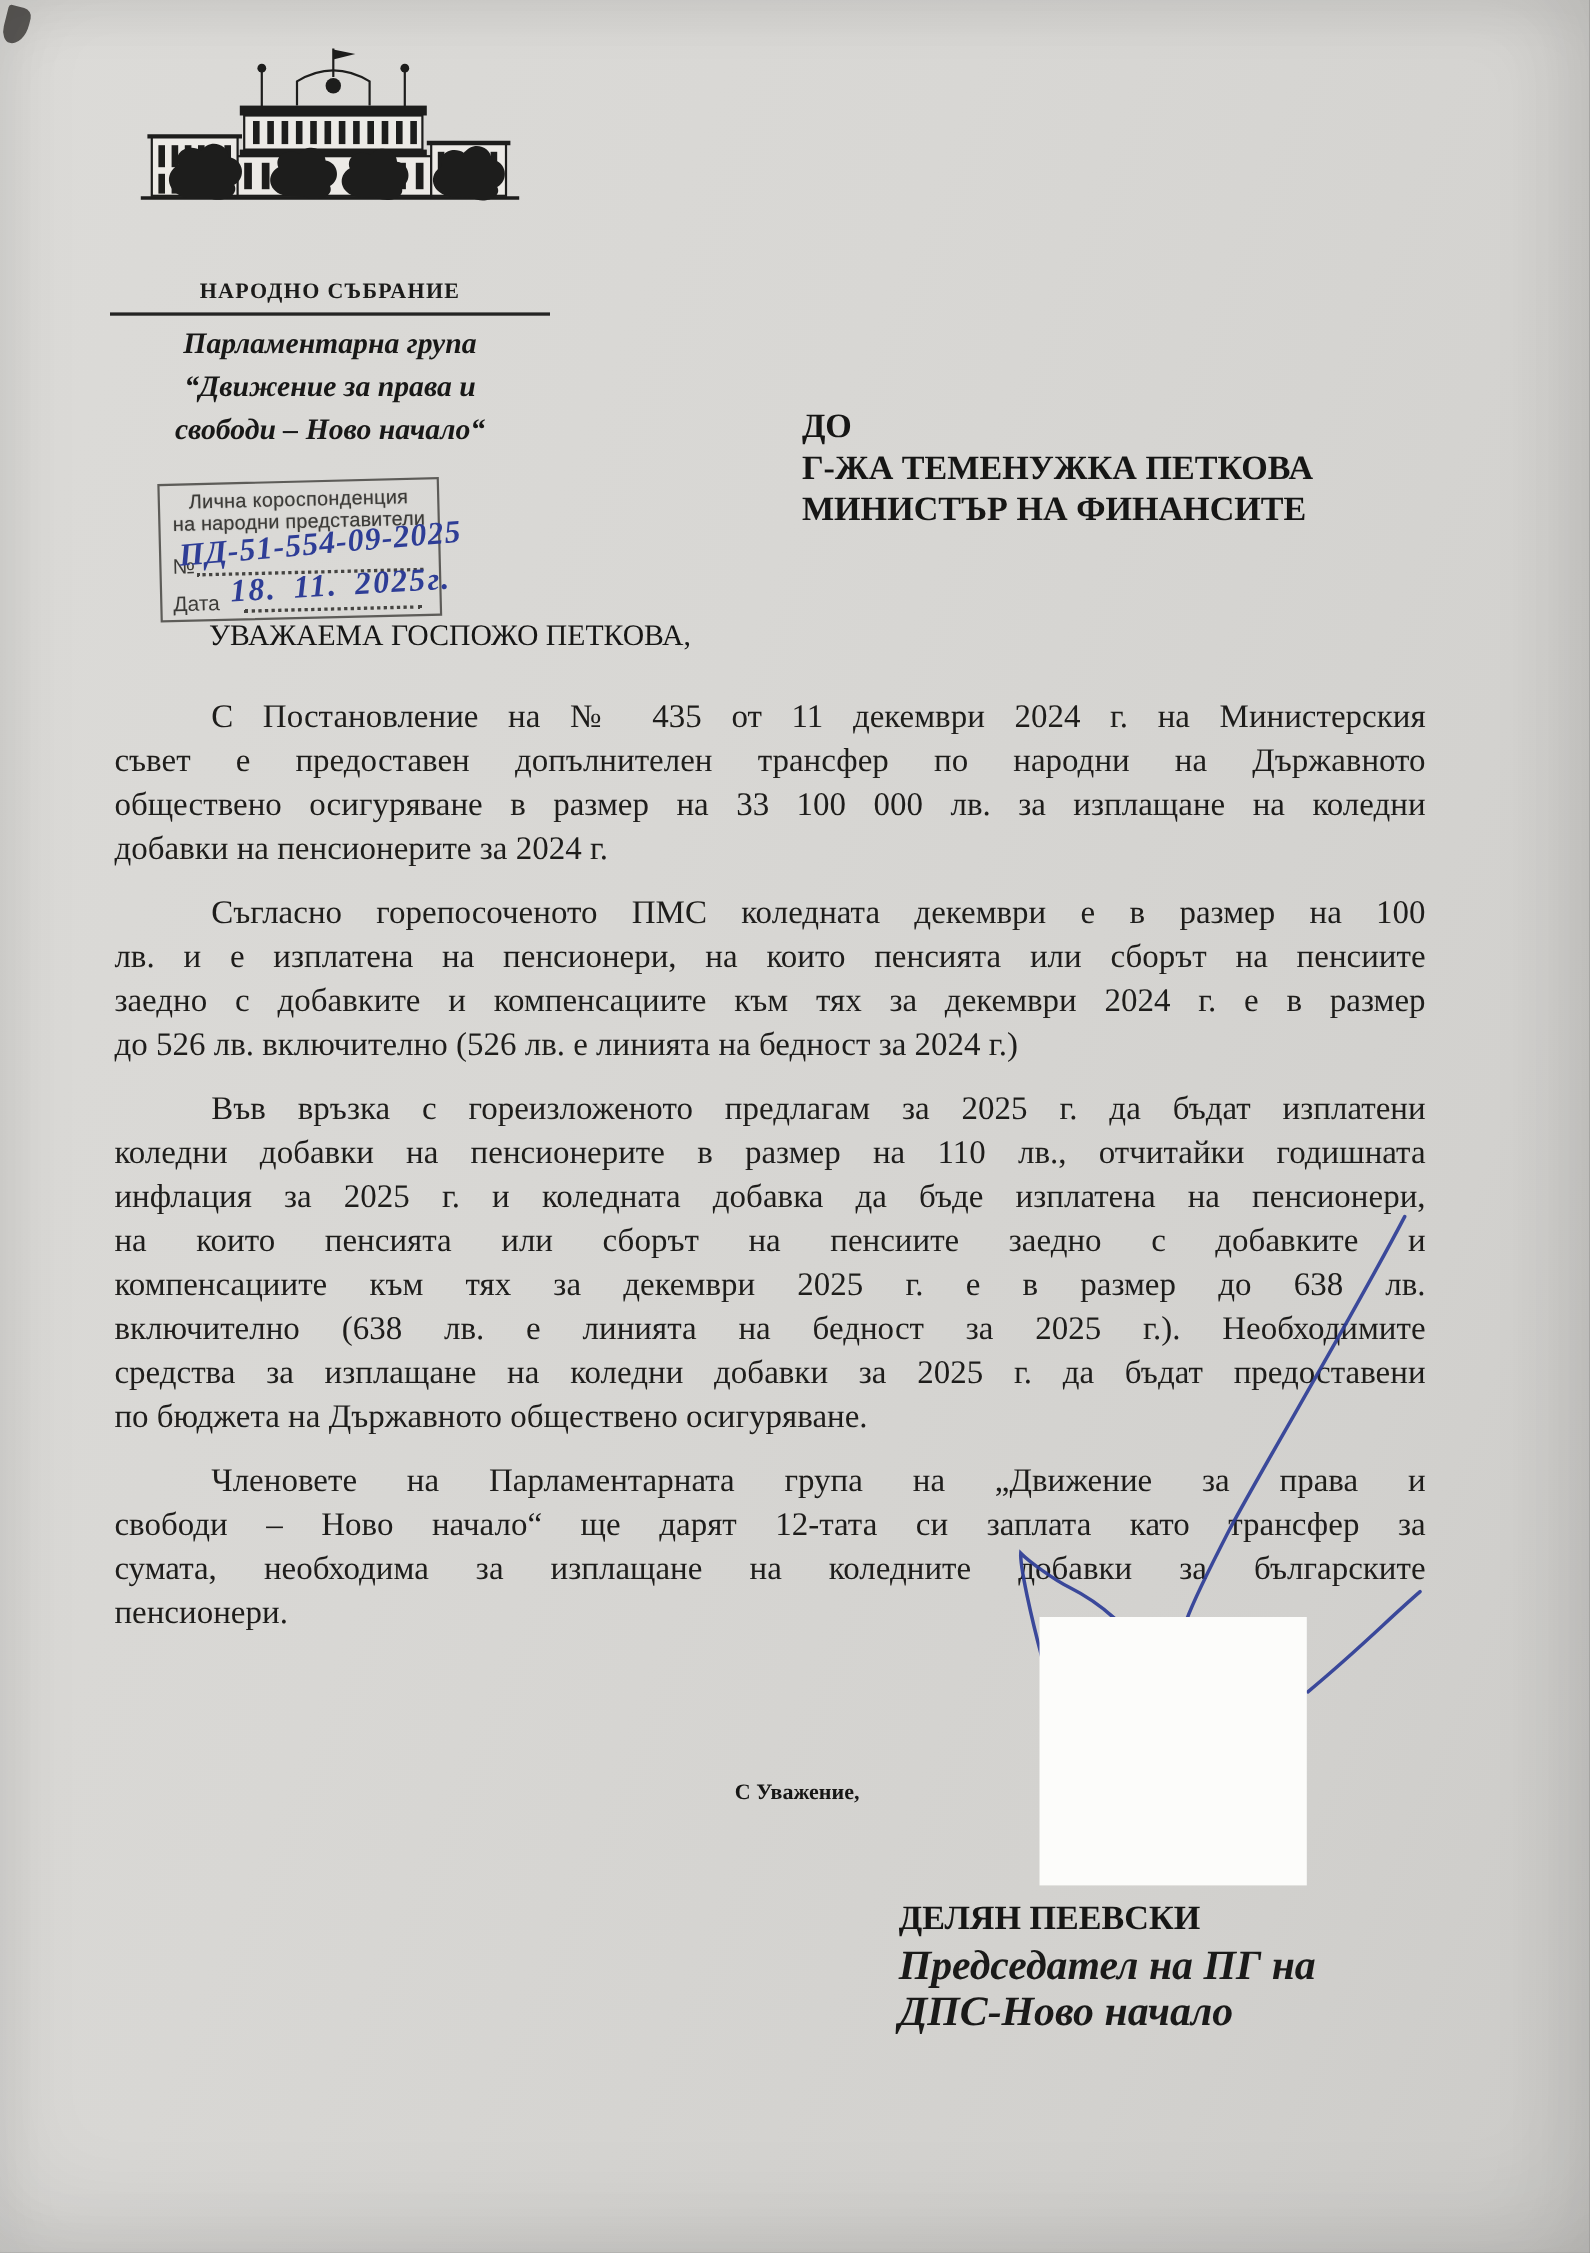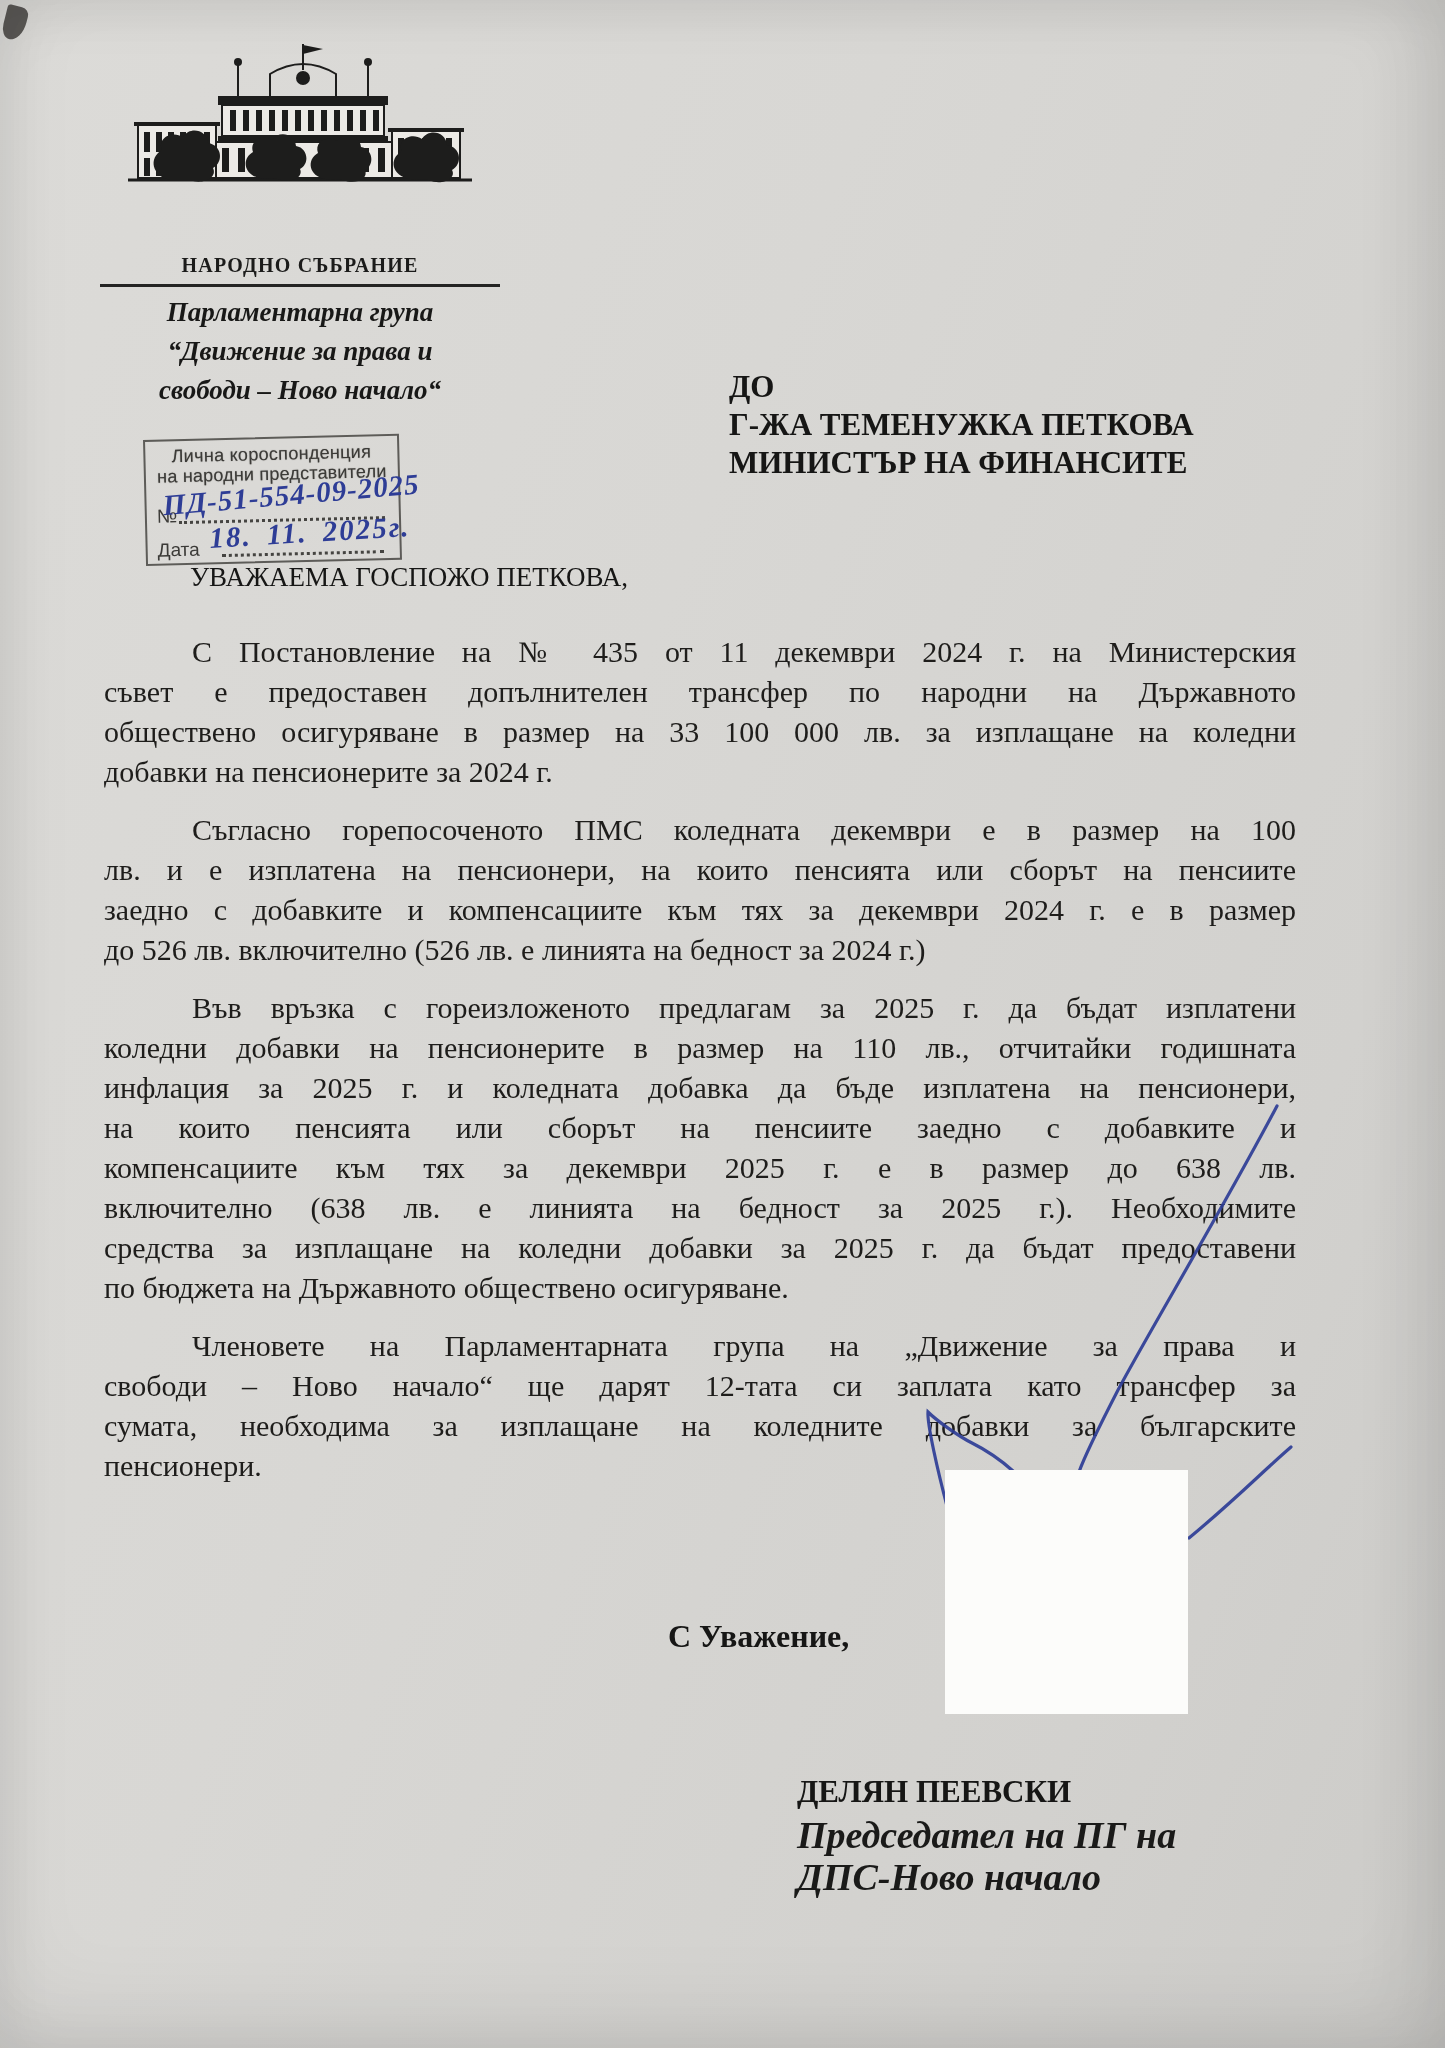--- a/index.html
+++ b/index.html
@@ -51,22 +51,22 @@
   
   .recipient{position:absolute;left:697px;top:368px;font-weight:bold;font-size:31px;line-height:38px;color:#161615;margin-left:32px;}
   
   .salutation{position:absolute;left:190px;top:562px;font-weight:normal;font-size:27px;color:#161615;}
   .body{position:absolute;left:104px;top:632px;width:1192px;font-size:30px;}
   .para{margin:0 0 18px 0;}
   .para .line{line-height:40px;text-align:justify;text-align-last:justify;white-space:normal;}
   .para .line.first{text-indent:88px;}
   .para .line.last{text-align-last:left;}
   
-  .closing{position:absolute;left:668px;top:1618px;font-weight:bold;font-size:32px;color:#161615;}
-  .signblock{position:absolute;left:797px;top:1722px;margin-top:48px;}
+  .closing{position:absolute;left:668px;top:1618px;font-weight:bold;font-size:20px;color:#161615;}
+  .signblock{position:absolute;left:817px;top:1722px;}
   .sign-name{font-weight:bold;font-size:31px;line-height:44px;color:#161615;}
   .sign-title{font-weight:bold;font-style:italic;font-size:38px;line-height:42px;color:#1a1a19;}
   
   .ink{position:absolute;left:0;top:0;z-index:2;pointer-events:none;}
   .redaction{position:absolute;left:945px;top:1470px;width:243px;height:244px;background:#fcfcfa;z-index:3;}
 </style>
 </head>
 <body>
 
 <div class="page">

